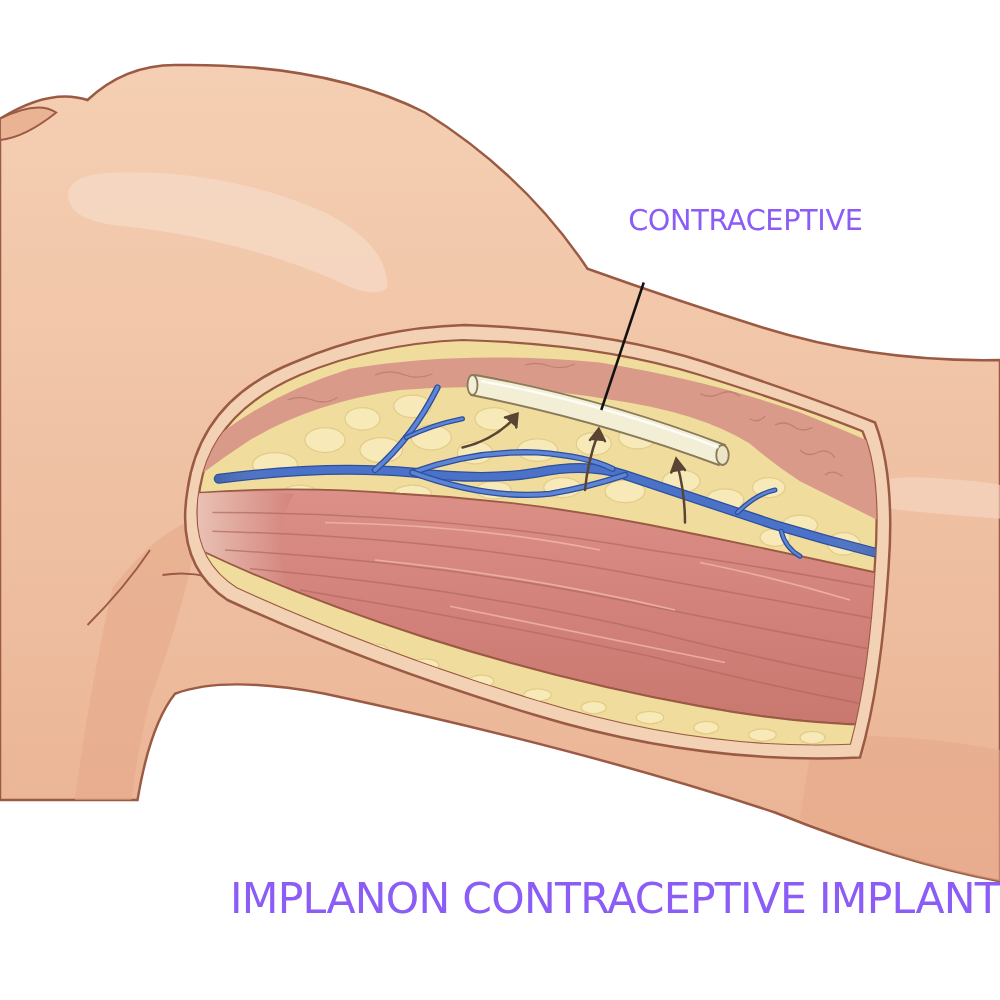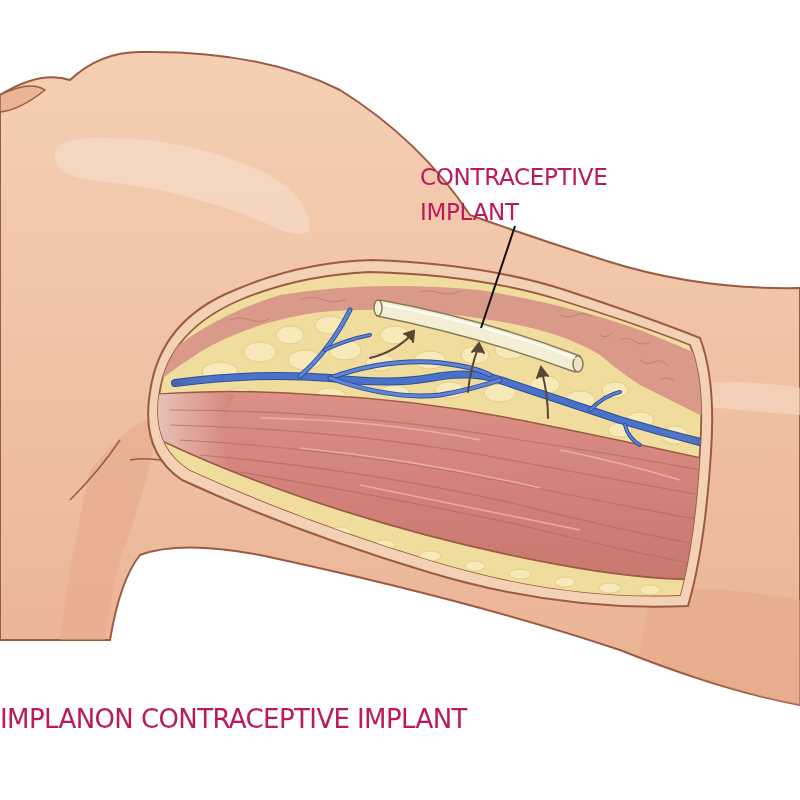--- a/index.html
+++ b/index.html
@@ -1,22 +1,22 @@
 <!DOCTYPE html>
 <html><head>
 <meta charset="utf-8">
 <style>
   html, body { margin: 0; padding: 0; background: #ffffff; }
   body { width: 800px; height: 800px; position: relative; overflow: hidden;
          font-family: "DejaVu Sans", "Liberation Sans", sans-serif; }
   #illustration { position: absolute; left: 0; top: 0; width: 800px; height: 800px; }
-  .label-text { position: absolute; color: #be185d; text-align: left;
+  .label-text { position: absolute; color: #8b5cf6; text-align: right;
                 font-family: "DejaVu Sans", sans-serif; letter-spacing: -0.3px; }
   #callout-label { left: 420px; top: 160px; width: 270px; font-size: 23px; line-height: 35px; }
-  #caption { left: 0; top: 700px; width: 800px; font-size: 26px; line-height: 38px; letter-spacing: -0.6px; }
+  #caption { left: 0; top: 700px; width: 800px; font-size: 34px; line-height: 38px; letter-spacing: -0.6px; }
   .line { display: block; }
 </style>
 </head>
 <body>
 
 <svg id="illustration" viewBox="0 0 800 800" xmlns="http://www.w3.org/2000/svg">
   <defs>
     <linearGradient id="skinGrad" x1="0" y1="0" x2="0" y2="1">
       <stop offset="0" stop-color="#f5cfb3"></stop>
       <stop offset="1" stop-color="#eab394"></stop>
@@ -163,18 +163,17 @@
         <path d="M537 378 L541 367 L548 376" fill="#5a4535"></path>
       </g>
     </g>
   </g>
 
   <line x1="515" y1="226" x2="481" y2="328" stroke="#111111" stroke-width="2"></line>
 </svg>
 
 <div id="callout-label" class="label-text">
   <span class="line">CONTRACEPTIVE</span>
-  <span class="line">IMPLANT</span>
 </div>
 
 <div id="caption" class="label-text">
   <span class="line">IMPLANON CONTRACEPTIVE IMPLANT</span>
 </div>
 
 </body></html>

